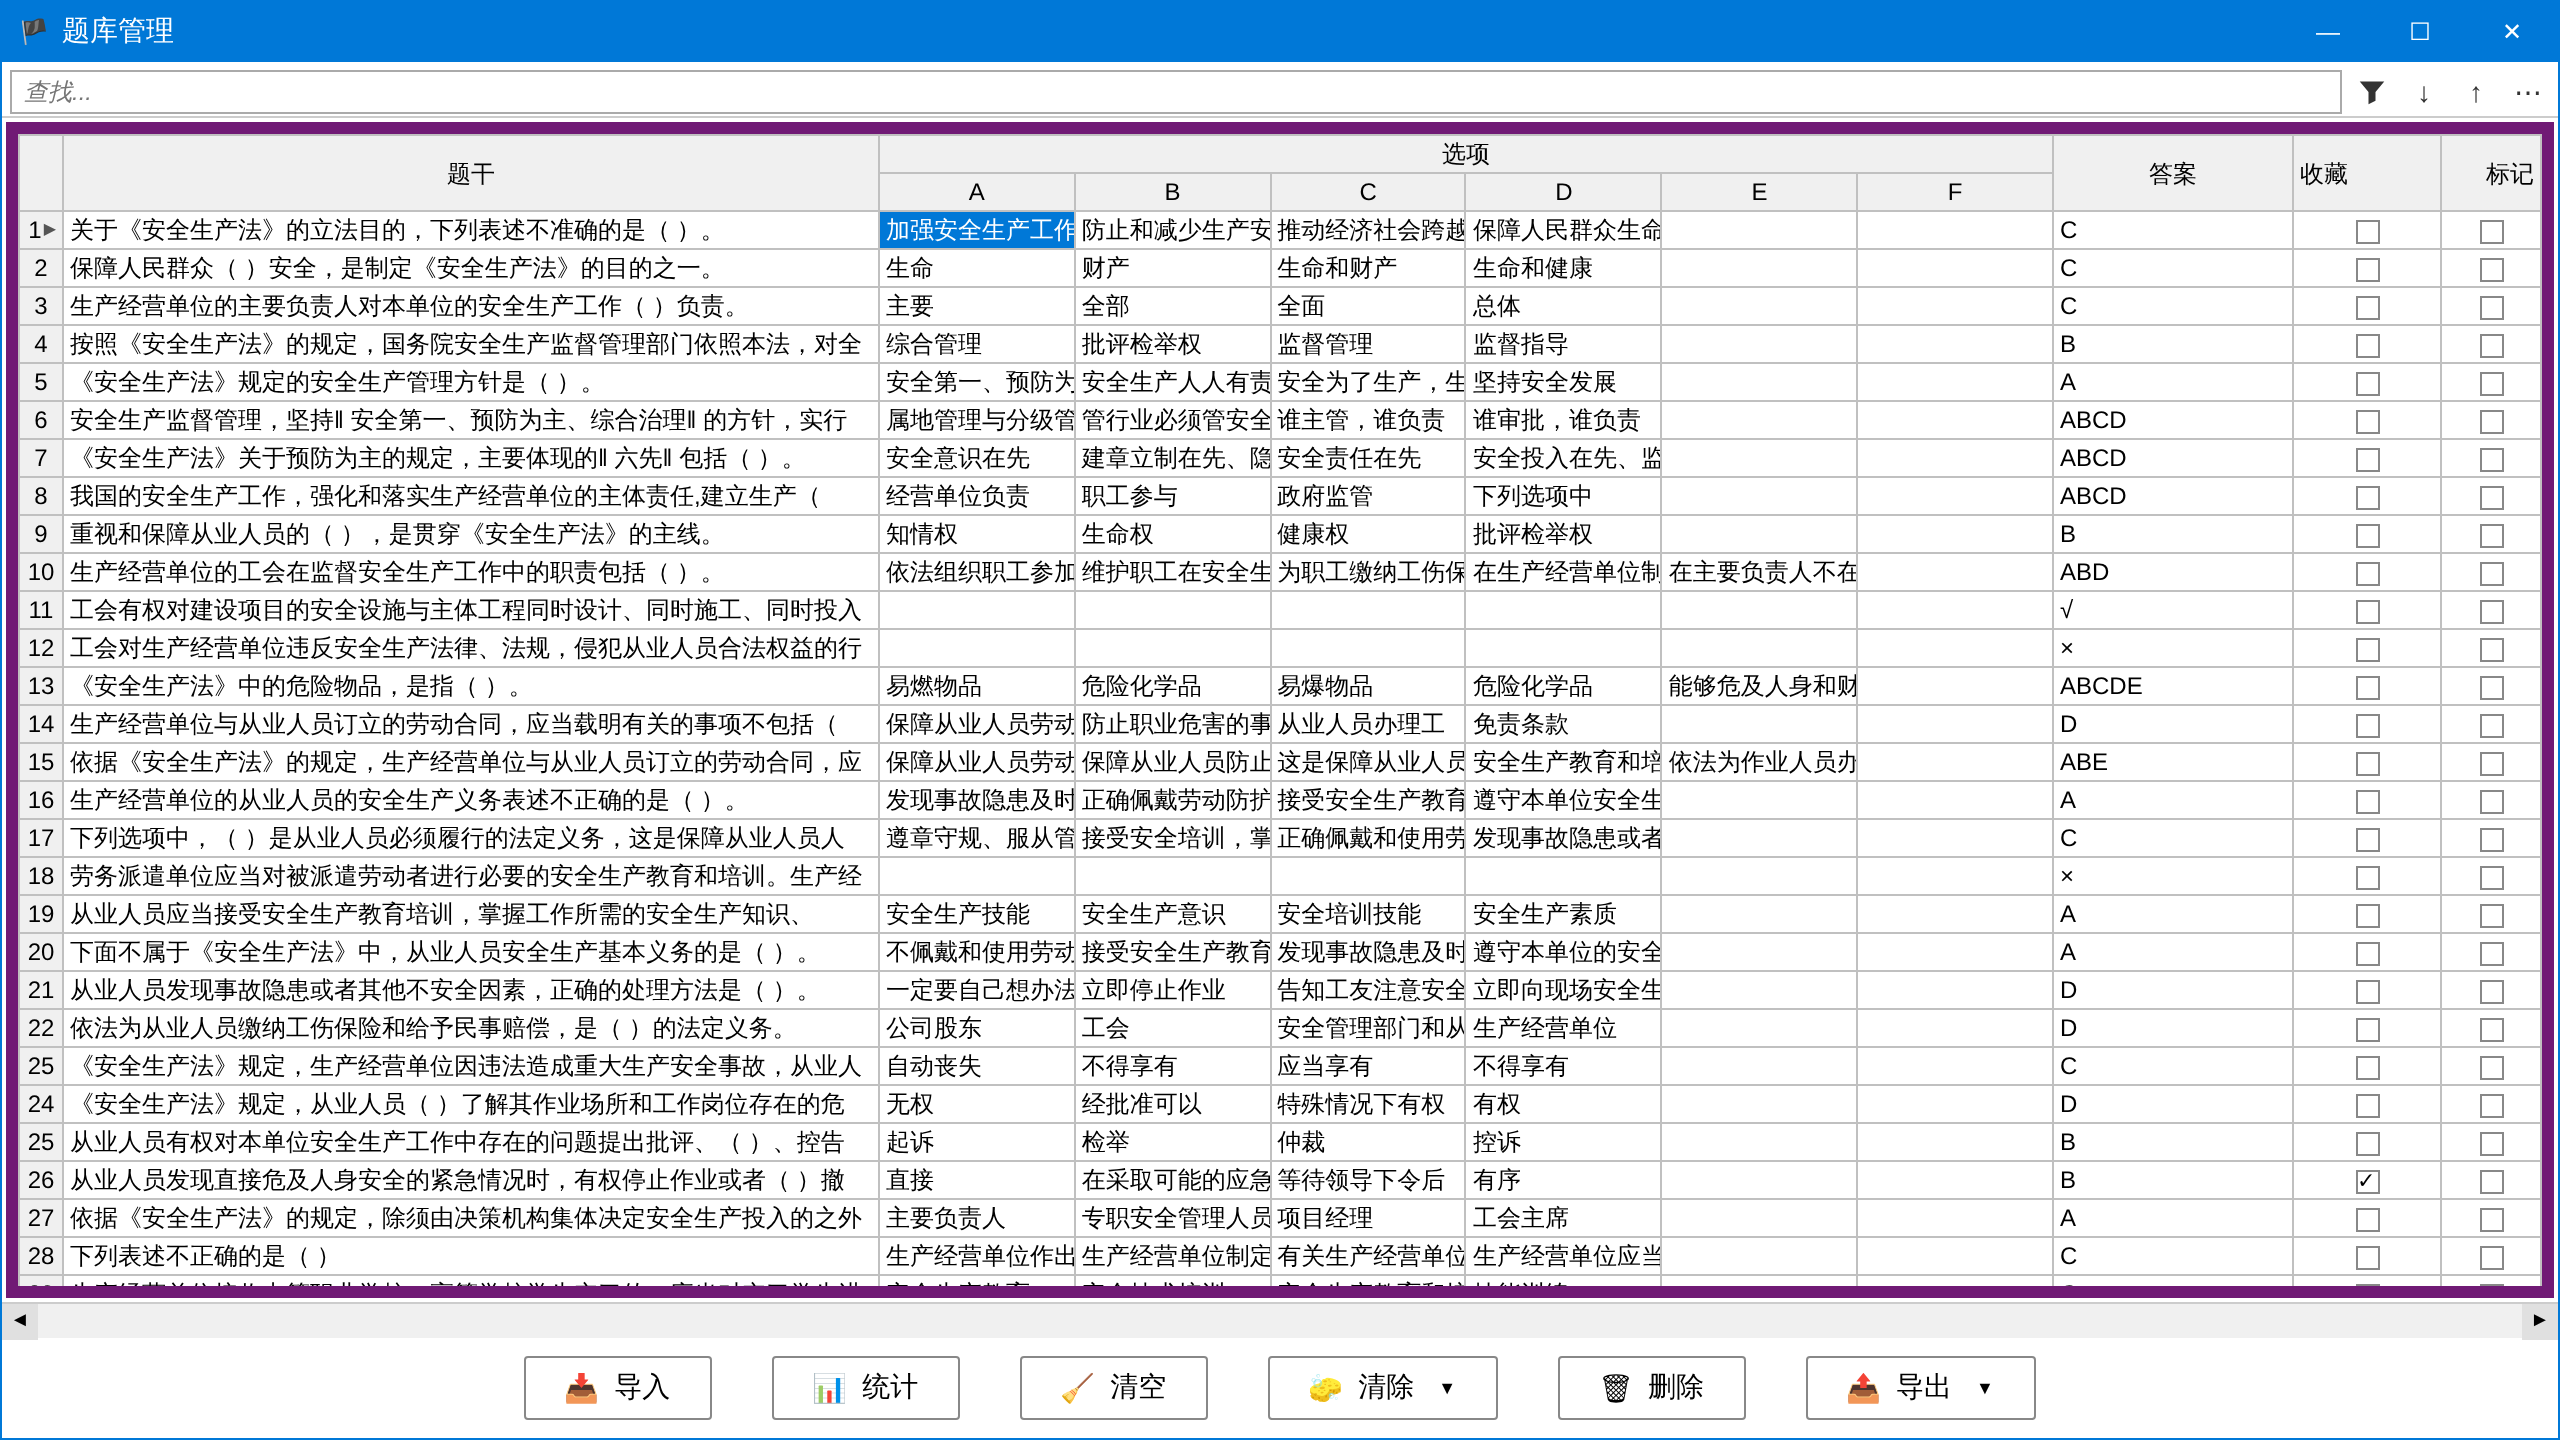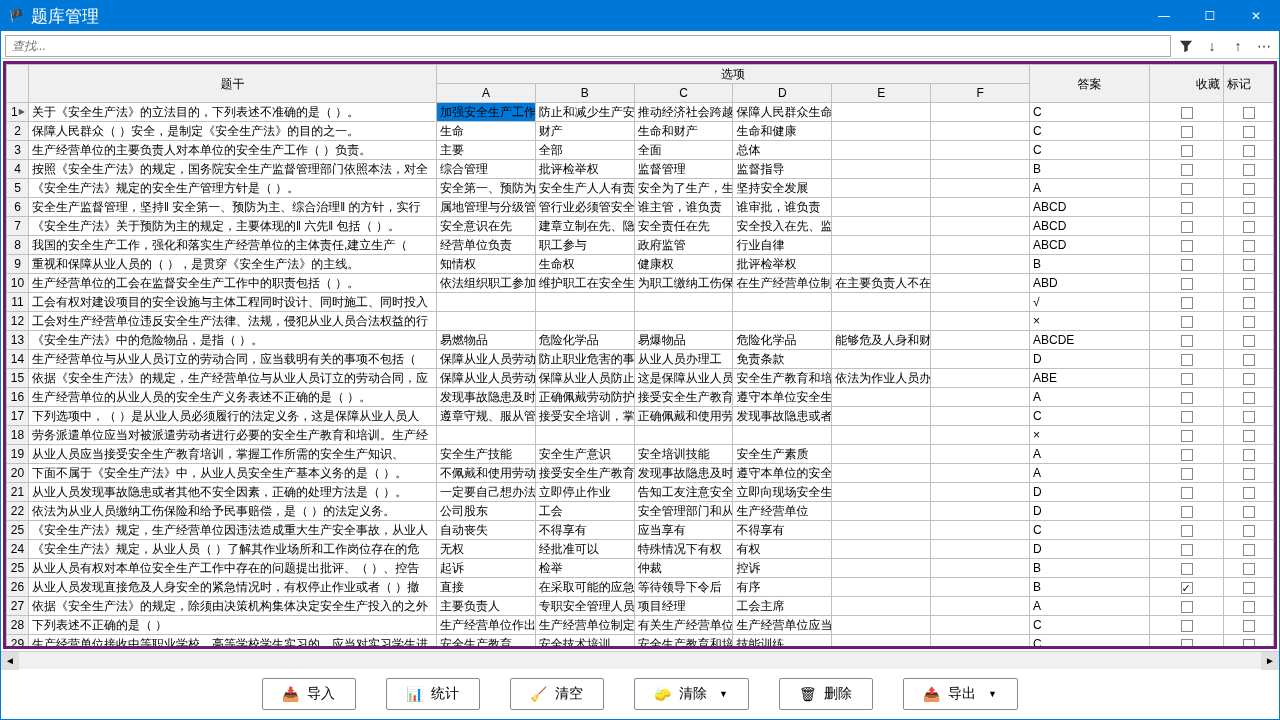--- a/index.html
+++ b/index.html
@@ -1,40 +1,40 @@
 <!DOCTYPE html>
 <html><head>
 <meta charset="utf-8">
 <style>
 * { box-sizing: border-box; margin: 0; padding: 0; }
 body { font-family: "Microsoft YaHei", SimSun, sans-serif; font-size: 12px; background: #fff; overflow: hidden; }
 .window { width: 1280px; height: 720px; display: flex; flex-direction: column; border: 1px solid #0078d7; }
 .titlebar { height: 30px; background: #0078d7; color: #fff; display: flex; align-items: center; padding: 0 0 0 8px; }
 .titlebar-icon { width: 16px; height: 16px; margin-right: 6px; display: flex; align-items: center; justify-content: center; }
-.titlebar-title { flex: 1; font-size: 17px; }
+.titlebar-title { flex: 1; font-size: 14px; }
 .win-buttons { display: flex; }
 .win-btn { width: 46px; height: 30px; display: flex; align-items: center; justify-content: center; color: #fff; cursor: pointer; }
 .toolbar { height: 28px; display: flex; align-items: flex-start; padding: 4px; gap: 4px; border-bottom: 1px solid #ccc; }
 .search-input { flex: 1; height: 22px; border: 1px solid #aaa; padding: 0 6px; font-style: italic; font-size: 12px; color: #666; }
 .tool-icon { width: 22px; height: 22px; display: flex; align-items: center; justify-content: center; cursor: pointer; color: #333; font-size: 14px; }
-.grid-wrap { flex: 1; overflow: hidden; position: relative; border: 3px solid #701a75; margin: 2px; }
+.grid-wrap { flex: 1; overflow: hidden; position: relative; border: 6px solid #701a75; margin: 2px; }
 .grid { display: block; width: 100%; }
 table { border-collapse: collapse; width: 100%; table-layout: fixed; }
 th, td { border: 1px solid #c0c0c0; padding: 1px 3px; font-size: 12px; height: 18px; line-height: 16px; text-align: left; overflow: hidden; white-space: nowrap; text-overflow: clip; vertical-align: middle; }
 th { background: #f0f0f0; text-align: center; font-weight: normal; }
 .rownum { width: 22px; text-align: center; background: #f0f0f0; }
 .dropdown-arrow { float: right; font-size: 8px; color: #555; }
 .col-q { width: 408px; }
 .col-opt { width: 100px; }
 .col-ans { width: 120px; }
-.col-fav { width: 74px; text-align: right; }
-.col-mark { width: 50px; text-align: left; }
+.col-fav { width: 74px; text-align: left; }
+.col-mark { width: 50px; text-align: right; }
 .checkbox { display: inline-block; width: 12px; height: 12px; border: 1px solid #888; background: #fff; vertical-align: middle; position: relative; }
 .checkbox.checked::after { content: "✓"; position: absolute; top: -3px; left: 0; font-size: 11px; color: #000; }
-.selected-cell { background: #0078d7; color: #000000; }
+.selected-cell { background: #0078d7; color: #ffffff; }
 .scroll-h { height: 18px; background: #f0f0f0; border-top: 1px solid #ccc; display: flex; align-items: center; position: relative; }
 .scroll-arrow { width: 18px; height: 18px; display: flex; align-items: center; justify-content: center; background: #e0e0e0; cursor: pointer; font-size: 10px; }
 .scroll-track { flex: 1; }
 .footer { height: 50px; display: flex; align-items: center; justify-content: center; gap: 30px; padding: 8px; background: #fff; }
 .foot-btn { height: 32px; padding: 0 20px; border: 1px solid #888; background: #fff; display: flex; align-items: center; gap: 8px; cursor: pointer; font-size: 14px; border-radius: 2px; }
 .btn-ico { width: 16px; height: 16px; display: inline-flex; align-items: center; justify-content: center; }
 td.center { text-align: center; }
 </style>
 </head>
 <body>
@@ -174,21 +174,21 @@
               <td class="col-ans">ABCD</td>
               <td class="col-fav center"><span class="checkbox"></span></td>
               <td class="col-mark center"><span class="checkbox"></span></td>
             </tr>
             <tr>
               <td class="rownum">8</td>
               <td class="col-q">我国的安全生产工作，强化和落实生产经营单位的主体责任,建立生产（</td>
               <td class="col-opt ">经营单位负责</td>
               <td class="col-opt">职工参与</td>
               <td class="col-opt">政府监管</td>
-              <td class="col-opt">行业自律</td>
+              <td class="col-opt">下列选项中</td>
               <td class="col-opt"></td>
               <td class="col-opt"></td>
               <td class="col-ans">ABCD</td>
               <td class="col-fav center"><span class="checkbox"></span></td>
               <td class="col-mark center"><span class="checkbox"></span></td>
             </tr>
             <tr>
               <td class="rownum">9</td>
               <td class="col-q">重视和保障从业人员的（    ），是贯穿《安全生产法》的主线。</td>
               <td class="col-opt ">知情权</td>

